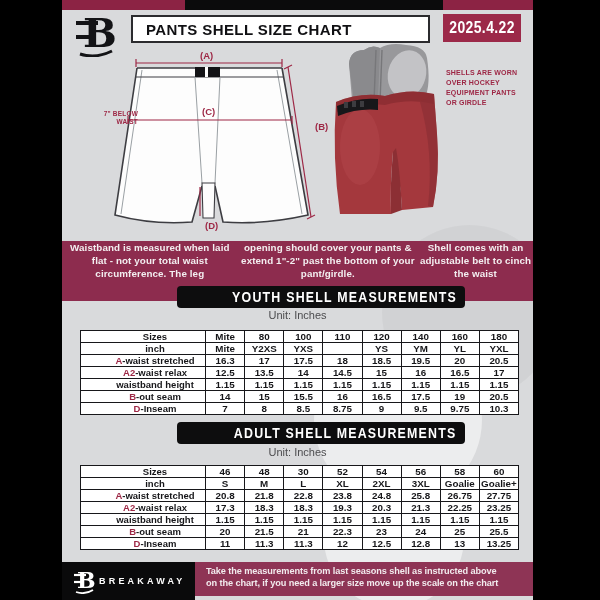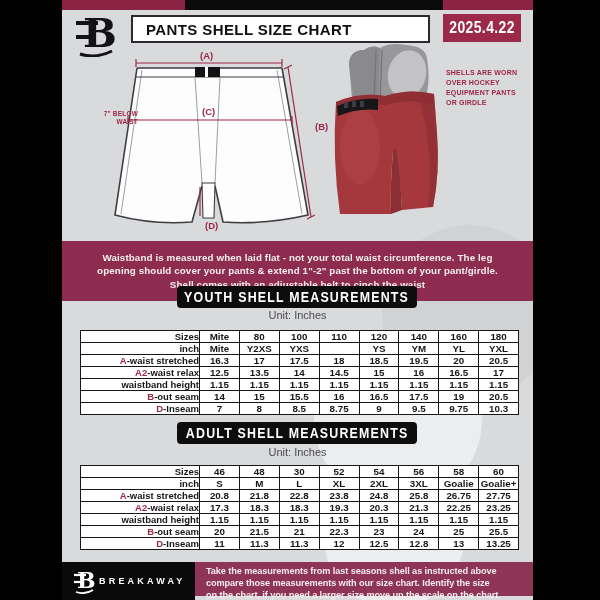--- a/index.html
+++ b/index.html
@@ -39,46 +39,46 @@
     font-size:6.5px;font-weight:700;color:#9d2745;line-height:8px;letter-spacing:.2px;
   }
   .photo-svg{position:absolute;left:268px;top:42px;}
   .photo-caption{
     position:absolute;left:384px;top:68px;width:76px;
     font-size:7px;font-weight:700;color:#9d2745;line-height:10px;letter-spacing:.2px;
   }
   
   .note-banner{
     position:absolute;left:0;top:241px;width:471px;height:60px;background:#8d2c4e;
-    display:flex;flex-direction:column;justify-content:center;text-align:center;
+    display:flex;justify-content:center;text-align:center;
   }
   .note-banner div{font-size:9.8px;font-weight:700;color:#f3eef0;line-height:13.2px;letter-spacing:.1px;}
   
   .sec-banner{
     position:absolute;left:115px;width:240px;height:22px;background:#0d0d0e;border-radius:4px;
-    display:flex;align-items:center;justify-content:center;color:#fff;
+    display:flex;align-items:center;justify-content:center;color:#fff;padding-left:48px;
   }
   .sec-banner span{font-weight:700;font-size:15.5px;letter-spacing:1.5px;transform:scaleX(.8);white-space:nowrap;}
   .banner-youth{top:286px;}
   .banner-adult{top:422px;}
   .unit{
     position:absolute;left:0;width:471px;text-align:center;
     font-size:11px;color:#4c4c4f;font-weight:400;
   }
   .unit-youth{top:309px;}
   .unit-adult{top:446px;}
   
   .size-table{position:absolute;left:18px;border-collapse:collapse;width:439px;table-layout:fixed;}
   .table-youth{top:330px;}
   .table-adult{top:465px;}
   .size-table td{
     border:1.5px solid #17171a;background:#fff;text-align:center;
     font-size:9.8px;font-weight:700;color:#161619;height:11px;padding:0;overflow:hidden;white-space:nowrap;
   }
-  .size-table td.lbl{width:100px;text-align:right;padding-left:18px;font-size:9.5px;}
+  .size-table td.lbl{width:100px;text-align:center;padding-left:24px;font-size:9.5px;}
   .size-table .pfx{color:#9d2745;}
   
   .brand-box{
     position:absolute;left:0;top:562px;width:133px;height:38px;background:#0a0a0b;
     display:flex;align-items:center;
   }
   .brand-name{color:#fff;font-size:9px;font-weight:700;letter-spacing:3.2px;margin-left:2px;white-space:nowrap;}
   .footer-note{
     position:absolute;left:133px;top:562px;width:338px;height:34px;background:#8e3455;box-sizing:border-box;
     padding:4px 0 0 11px;
@@ -363,17 +363,16 @@
     <svg width="24" height="26" viewBox="0 0 24 26" style="margin-left:11px;">
       <text x="4" y="20" font-family="DejaVu Serif, serif" font-weight="bold" font-size="22" fill="#fff">B</text>
       <path d="M1,7 L13,7" stroke="#fff" stroke-width="2.2" fill="none"></path>
       <path d="M1,14 L11,14" stroke="#fff" stroke-width="2.2" fill="none"></path>
       <path d="M3,24 Q12,27 20,22" stroke="#fff" stroke-width="1.8" fill="none"></path>
     </svg>
     <span class="brand-name">BREAKAWAY</span>
   </div>
   <div class="footer-note">
     <div>Take the measurements from last seasons shell as instructed above</div>
-    <div>compare those measurements  with our size chart. Identify the size</div>
     <div>on the chart, if you need a larger size move up the scale on the chart</div>
   </div>
 
 </div>
 
 </body></html>

